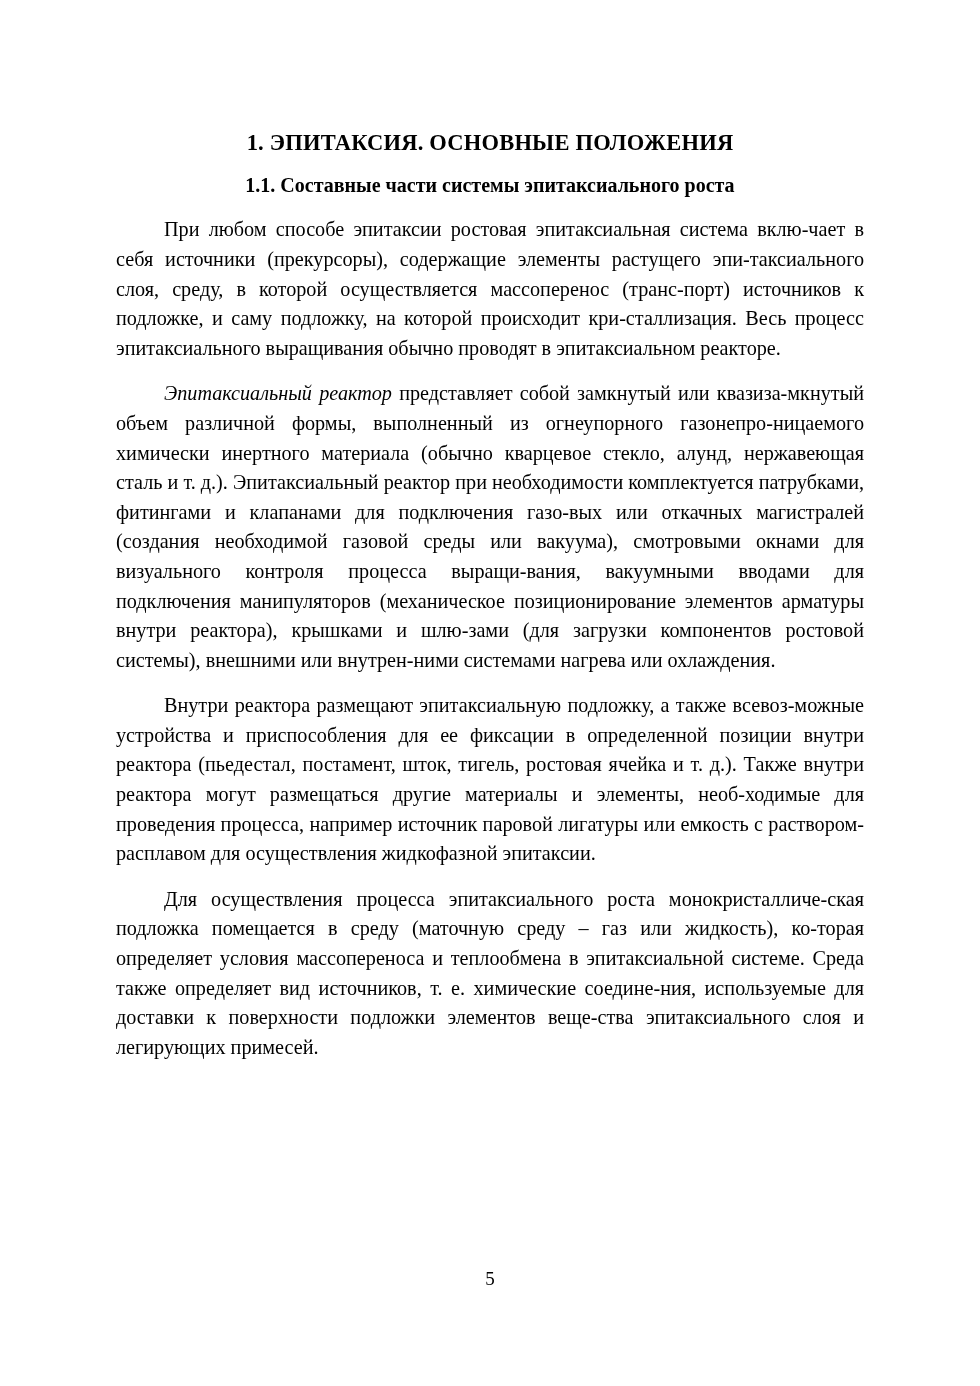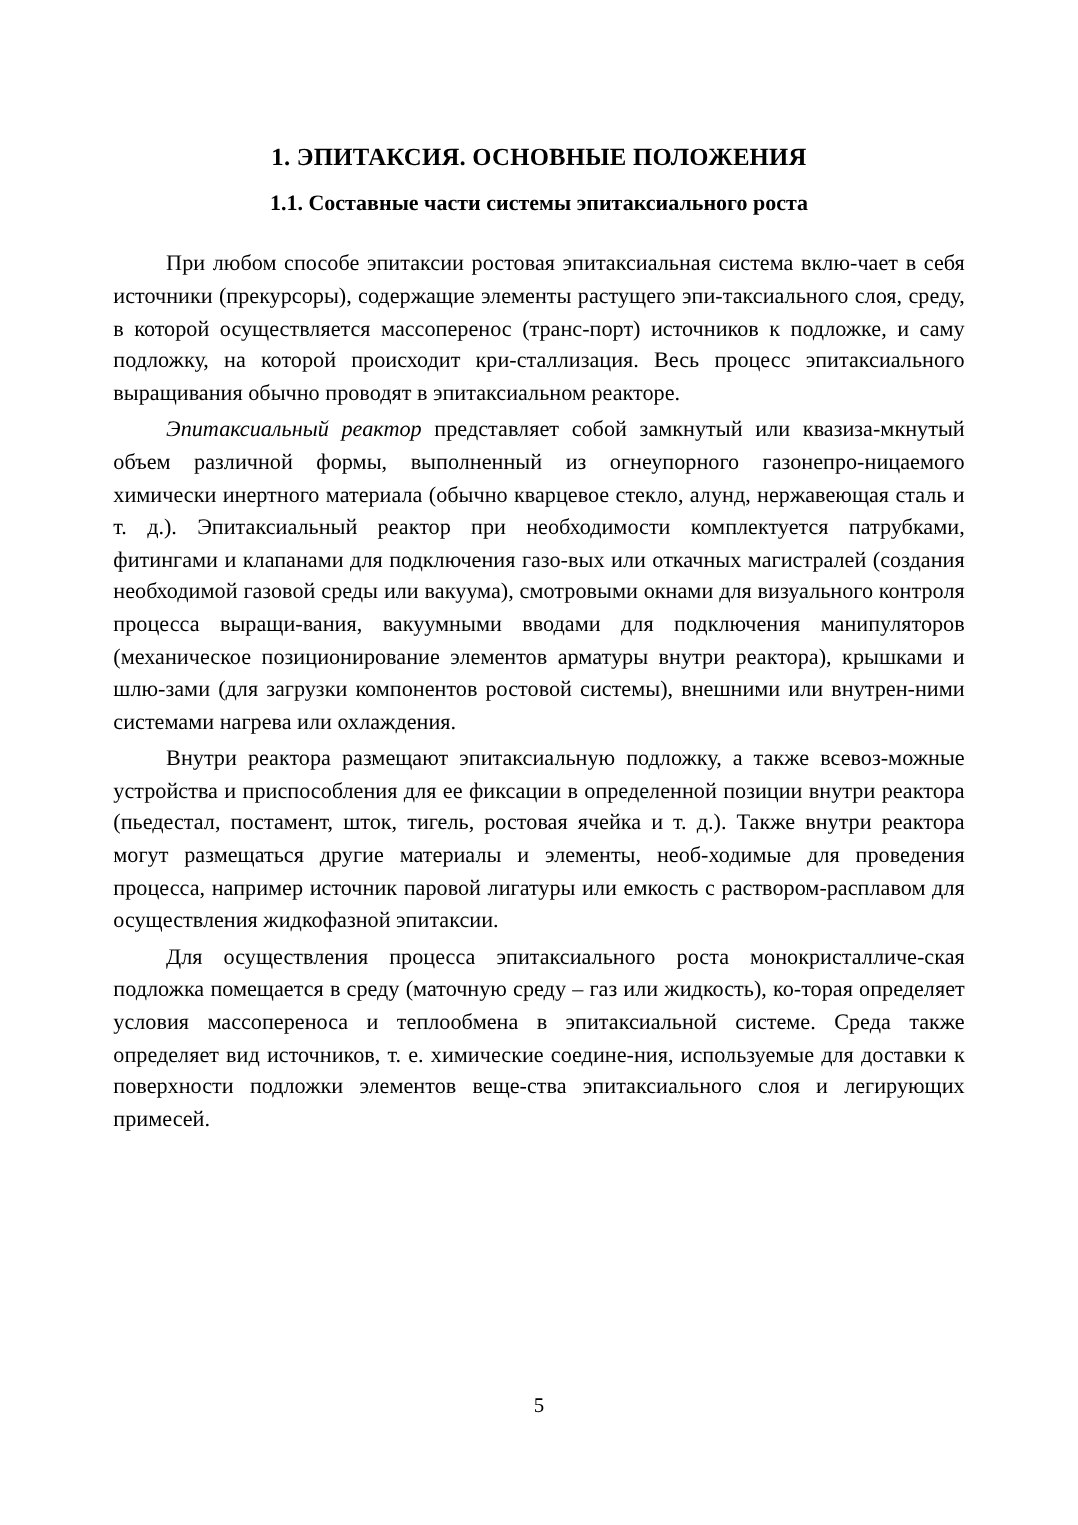--- a/index.html
+++ b/index.html
@@ -35,25 +35,25 @@
     font-weight: bold;
     font-size: 22.5px;
     letter-spacing: 0.2px;
     margin: 0 0 6px 0;
     line-height: 1.35;
   }
   .section-title {
     text-align: center;
     font-weight: bold;
     font-size: 20px;
-    margin: 14px 0 26px 0;
+    margin: 14px 0 16px 0;
     line-height: 1.35;
   }
   p.body-par {
-    margin: 3px;
+    margin: 16px;
     text-align: justify;
     text-justify: inter-word;
     font-size: 20.2px;
     line-height: 1.465;
     text-indent: 48px;
     hyphens: manual;
   }
   p.body-par + p.body-par {
     margin-top: 0px;
   }

